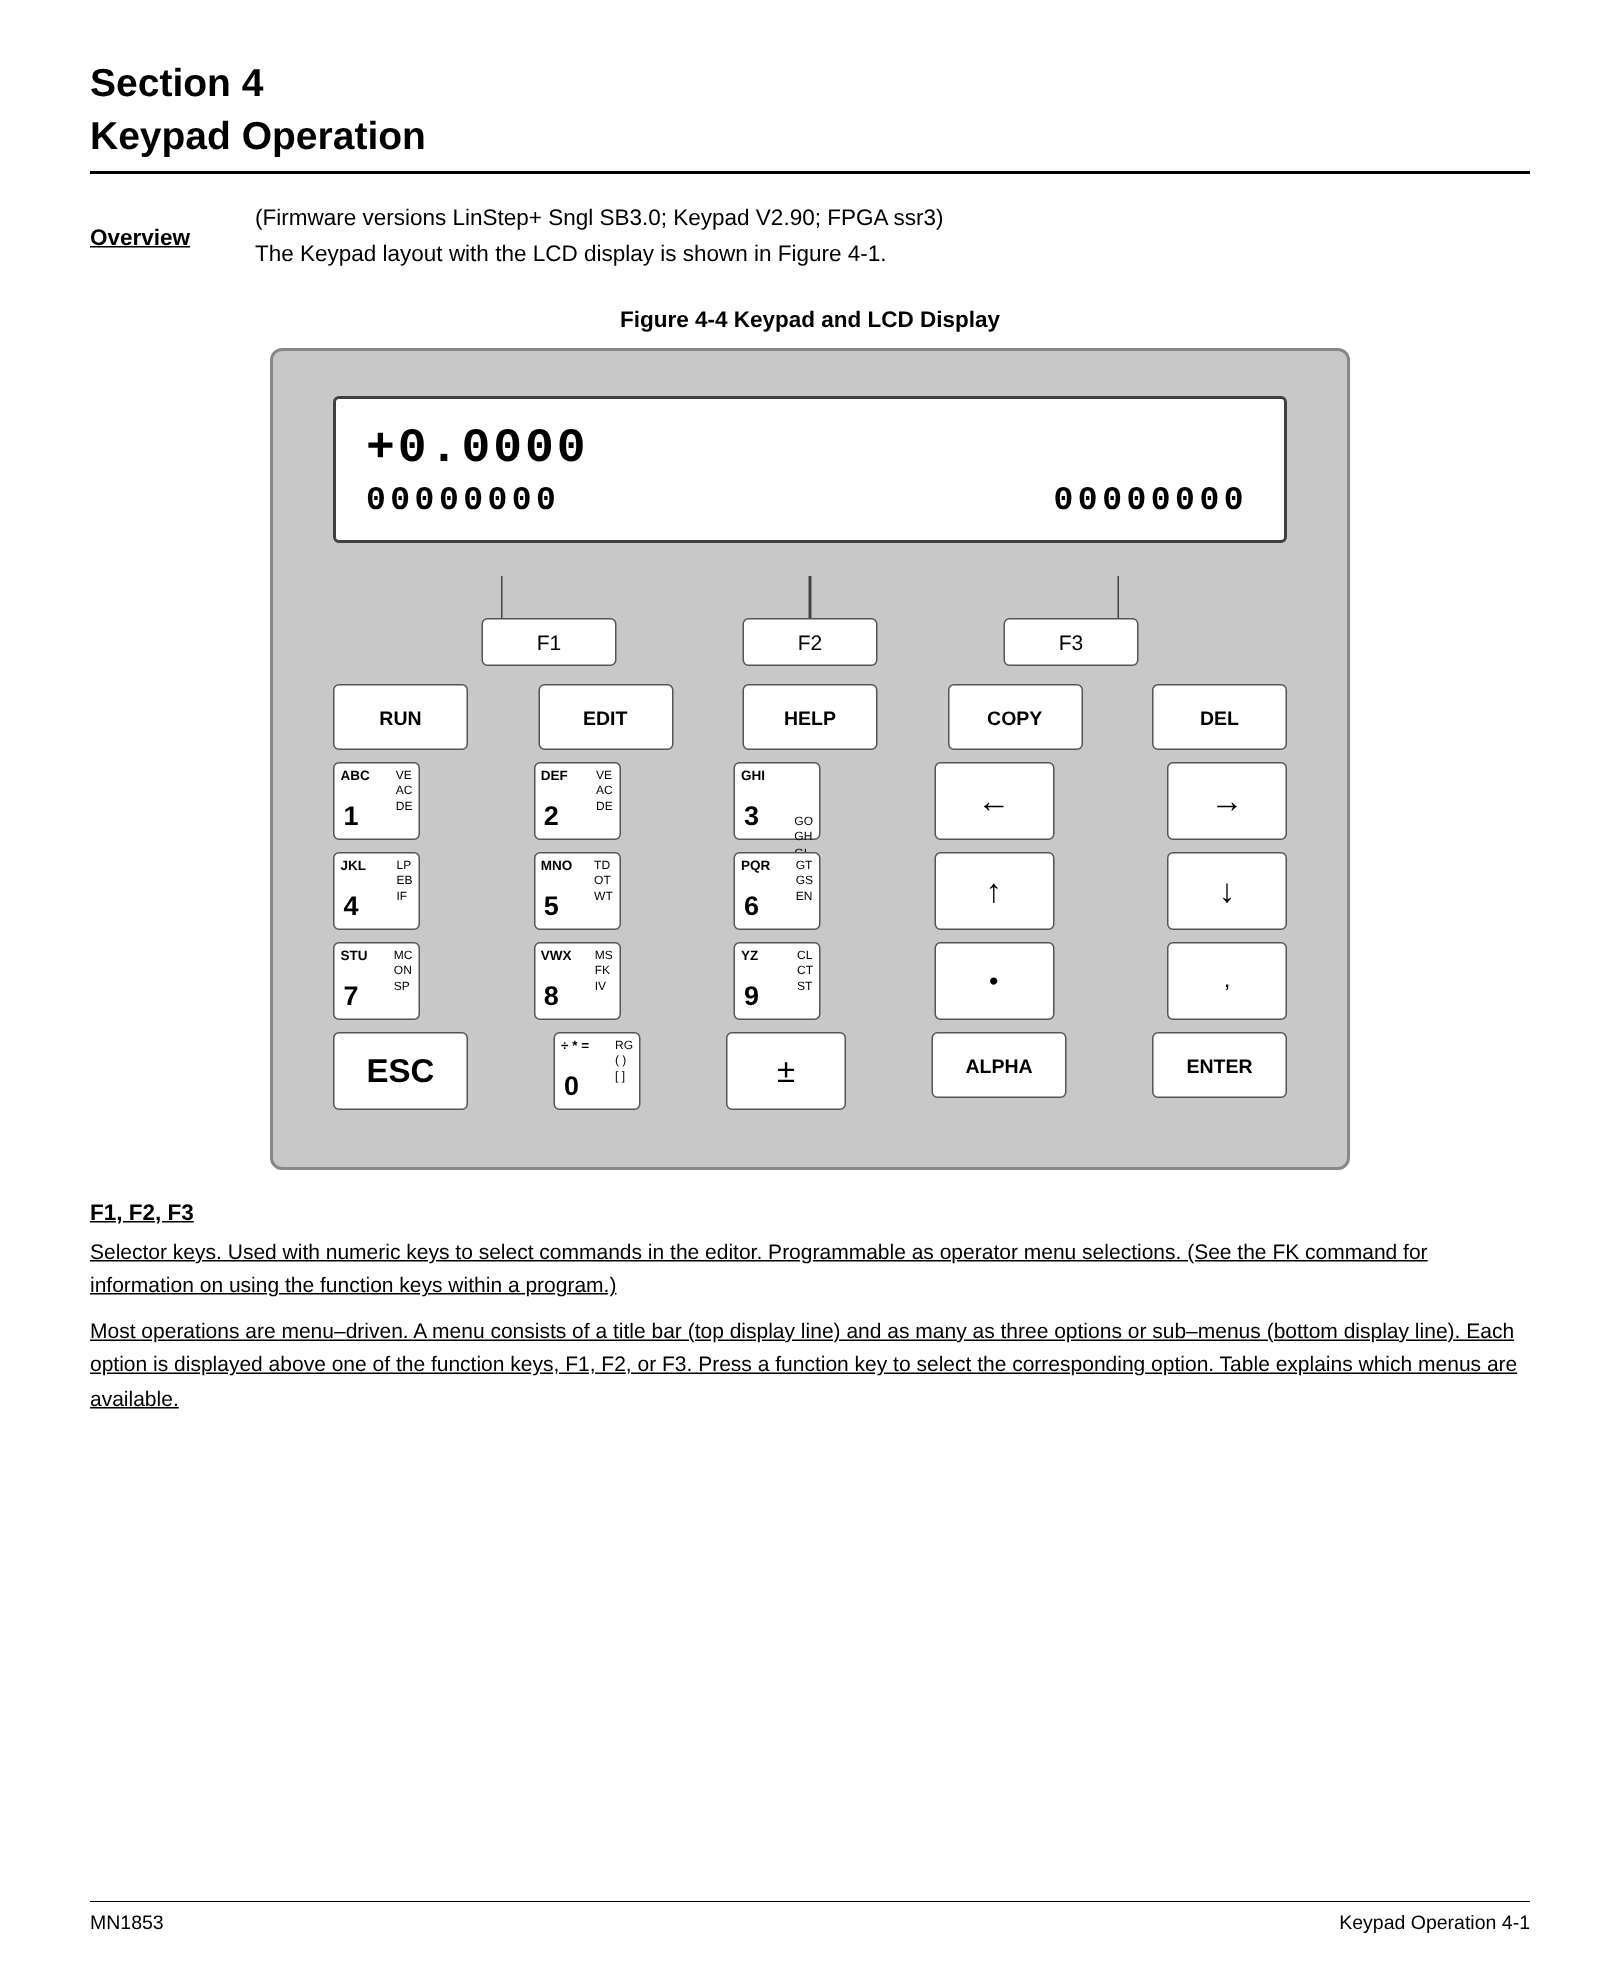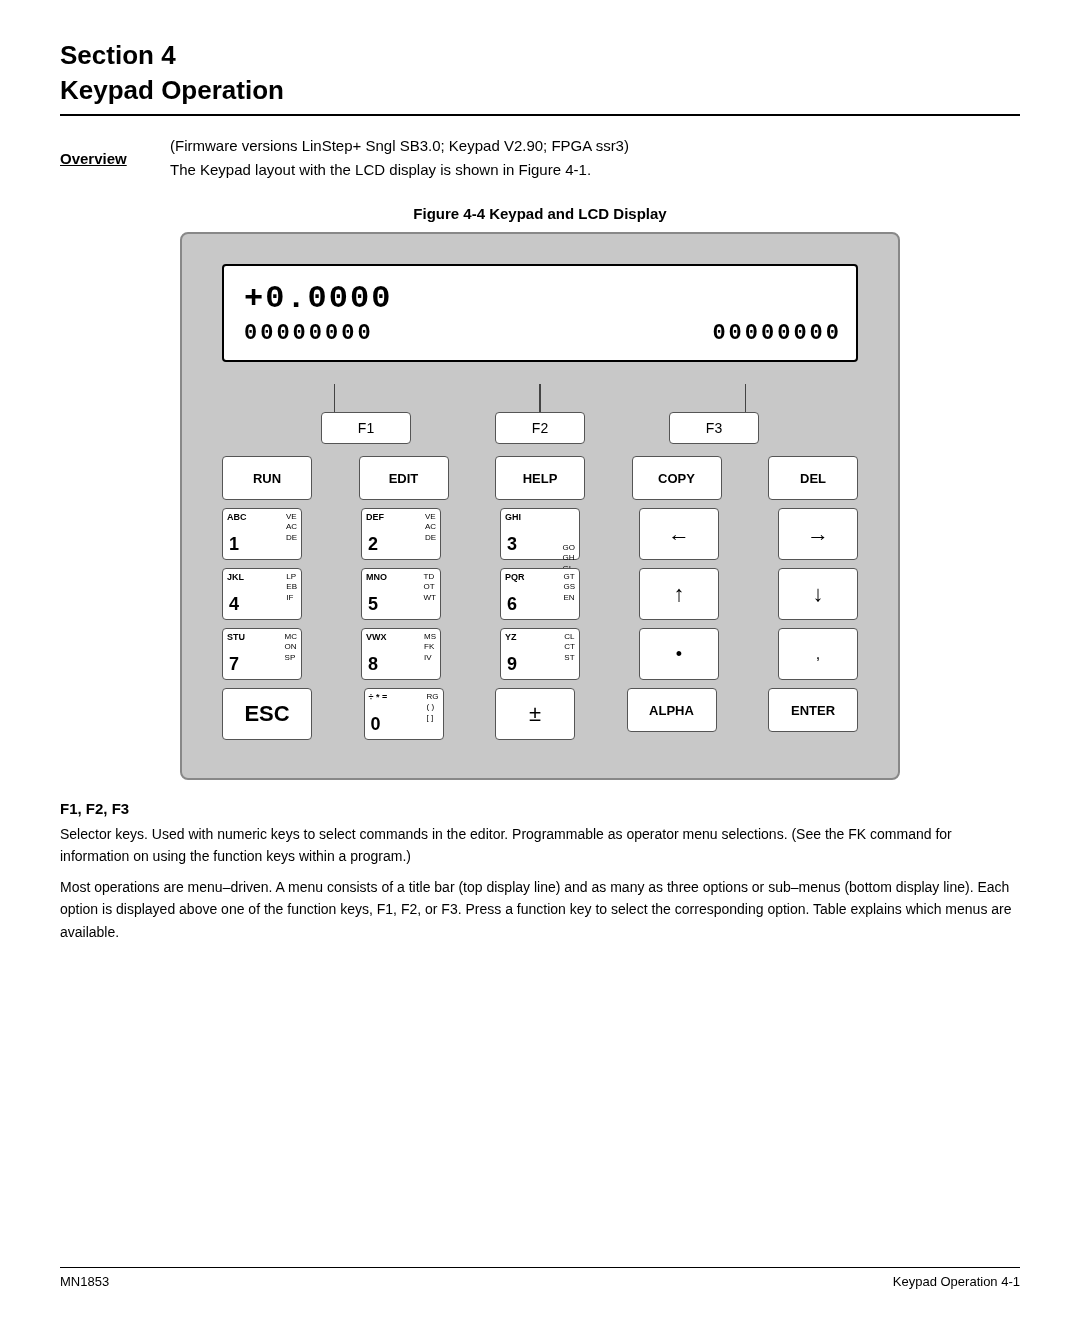--- a/index.html
+++ b/index.html
@@ -54,23 +54,23 @@
       background: #c8c8c8;
       border: 2px solid #888;
       border-radius: 8px;
       padding: 30px 40px 30px 40px;
       width: 720px;
       margin: 0 auto 20px auto;
     }
     
     .lcd-display {
       background: #fff;
-      border: 2px solid #000000;
+      border: 2px solid #404040;
       border-radius: 4px;
-      padding: 14px 14px 14px 20px;
+      padding: 14px 24px 14px 20px;
       margin-bottom: 22px;
       font-family: 'Courier New', monospace;
     }
     .lcd-line1 {
       font-size: 32px;
       font-weight: bold;
       letter-spacing: 2px;
       margin-bottom: 4px;
     }
     .lcd-line2 {
@@ -97,21 +97,21 @@
       height: 32px;
       font-size: 14px;
     }
     .key-wide {
       width: 90px;
       height: 44px;
       font-size: 13px;
       font-weight: bold;
     }
     .key-normal {
-      width: 80px;
+      width: 58px;
       height: 52px;
       font-size: 13px;
     }
     .key-esc {
       width: 90px;
       height: 52px;
       font-size: 22px;
       font-weight: bold;
     }
     .key-arrow {
@@ -142,20 +142,21 @@
     }
     .conn-line {
       width: 1.5px;
       height: 28px;
       background: #444;
     }
 
     
     .desc-section {
       margin-top: 18px;
+      text-decoration: underline;
     }
     .desc-heading {
       font-weight: bold;
       font-size: 15px;
       margin-bottom: 6px;
     }
     .desc-para {
       font-size: 14px;
       line-height: 1.6;
       margin-bottom: 8px;

